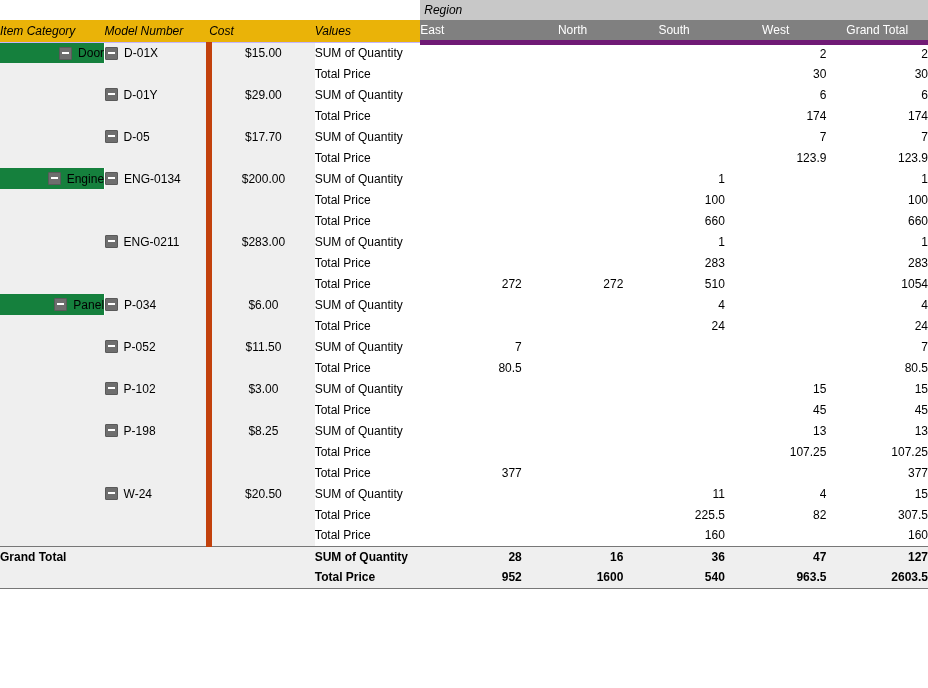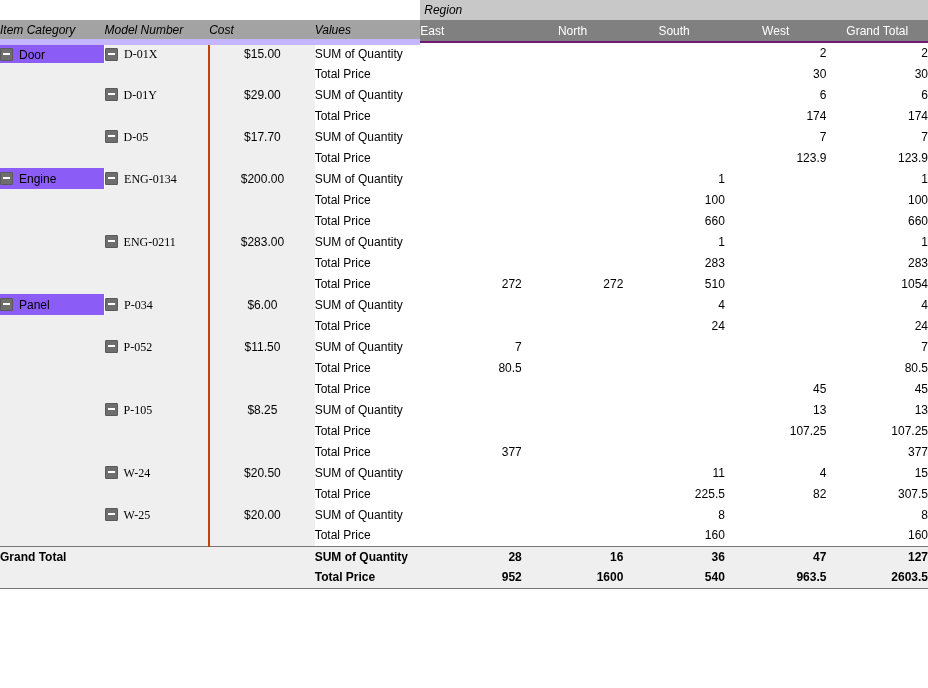--- a/index.html
+++ b/index.html
@@ -47,57 +47,57 @@
   .hdr-region-row td.grey {
     background: #c8c8c8;
   }
   .region-label {
     font-style: italic;
     padding-left: 4px;
     color: #000;
   }
   .hdr-field-row td {
     height: 22px;
-    background: #a3a3a3;
-    border-bottom: 6px solid #c4b5fd;
+    background: #eab308;
+    border-bottom: 1px solid #c4b5fd;
   }
   .hdr-field-row td.dark {
     background: #808080;
     color: #ffffff;
-    border-bottom: 2px solid #701a75;
+    border-bottom: 5px solid #701a75;
   }
   .field-label {
     font-style: italic;
     padding-left: 4px;
   }
   .col-hdr-left {
     padding-left: 5px;
     text-align: left;
   }
   .col-hdr-right {
     padding-right: 8px;
     text-align: center;
   }
 
   
   tr.data-row td {
     height: 21px;
   }
   td.cat-cell {
-    background: #8b5cf6;
+    background: #15803d;
     padding-left: 4px;
     white-space: nowrap;
     border-right: 1px solid #ffffff;
+    text-align: right;
   }
   td.mod-cell {
     background: #efefef;
     padding-left: 4px;
     white-space: nowrap;
-    border-right: 2px solid #c2410c;
-    font-family: Liberation Serif, serif;
+    border-right: 6px solid #c2410c;
   }
   td.cost-cell {
     background: #efefef;
     text-align: center;
     padding-right: 7px;
     white-space: nowrap;
   }
   td.val-cell {
     background: #ffffff;
     padding-left: 4px;
@@ -374,32 +374,43 @@
           <td class="cost-cell"></td>
           <td class="val-cell">Total Price</td>
           <td class="num-cell">80.5</td>
           <td class="num-cell"></td>
           <td class="num-cell"></td>
           <td class="num-cell"></td>
           <td class="num-cell">80.5</td>
         </tr>
         <tr class="data-row">
           <td class="spacer-cell"></td>
+          <td class="mod-cell"><span class="toggle"></span><span class="label-txt">P-102</span></td>
+          <td class="cost-cell">$3.00</td>
+          <td class="val-cell">SUM of Quantity</td>
+          <td class="num-cell"></td>
+          <td class="num-cell"></td>
+          <td class="num-cell"></td>
+          <td class="num-cell">15</td>
+          <td class="num-cell">15</td>
+        </tr>
+        <tr class="data-row">
+          <td class="spacer-cell"></td>
           <td class="mod-cell"></td>
           <td class="cost-cell"></td>
           <td class="val-cell">Total Price</td>
           <td class="num-cell"></td>
           <td class="num-cell"></td>
           <td class="num-cell"></td>
           <td class="num-cell">45</td>
           <td class="num-cell">45</td>
         </tr>
         <tr class="data-row">
           <td class="spacer-cell"></td>
-          <td class="mod-cell"><span class="toggle"></span><span class="label-txt">P-105</span></td>
+          <td class="mod-cell"><span class="toggle"></span><span class="label-txt">P-198</span></td>
           <td class="cost-cell">$8.25</td>
           <td class="val-cell">SUM of Quantity</td>
           <td class="num-cell"></td>
           <td class="num-cell"></td>
           <td class="num-cell"></td>
           <td class="num-cell">13</td>
           <td class="num-cell">13</td>
         </tr>
         <tr class="data-row">
           <td class="spacer-cell"></td>
@@ -437,31 +448,20 @@
         <tr class="data-row">
           <td class="spacer-cell"></td>
           <td class="mod-cell"></td>
           <td class="cost-cell"></td>
           <td class="val-cell">Total Price</td>
           <td class="num-cell"></td>
           <td class="num-cell"></td>
           <td class="num-cell">225.5</td>
           <td class="num-cell">82</td>
           <td class="num-cell">307.5</td>
-        </tr>
-        <tr class="data-row">
-          <td class="spacer-cell"></td>
-          <td class="mod-cell"><span class="toggle"></span><span class="label-txt">W-25</span></td>
-          <td class="cost-cell">$20.00</td>
-          <td class="val-cell">SUM of Quantity</td>
-          <td class="num-cell"></td>
-          <td class="num-cell"></td>
-          <td class="num-cell">8</td>
-          <td class="num-cell"></td>
-          <td class="num-cell">8</td>
         </tr>
         <tr class="data-row">
           <td class="spacer-cell"></td>
           <td class="mod-cell"></td>
           <td class="cost-cell"></td>
           <td class="val-cell">Total Price</td>
           <td class="num-cell"></td>
           <td class="num-cell"></td>
           <td class="num-cell">160</td>
           <td class="num-cell"></td>

